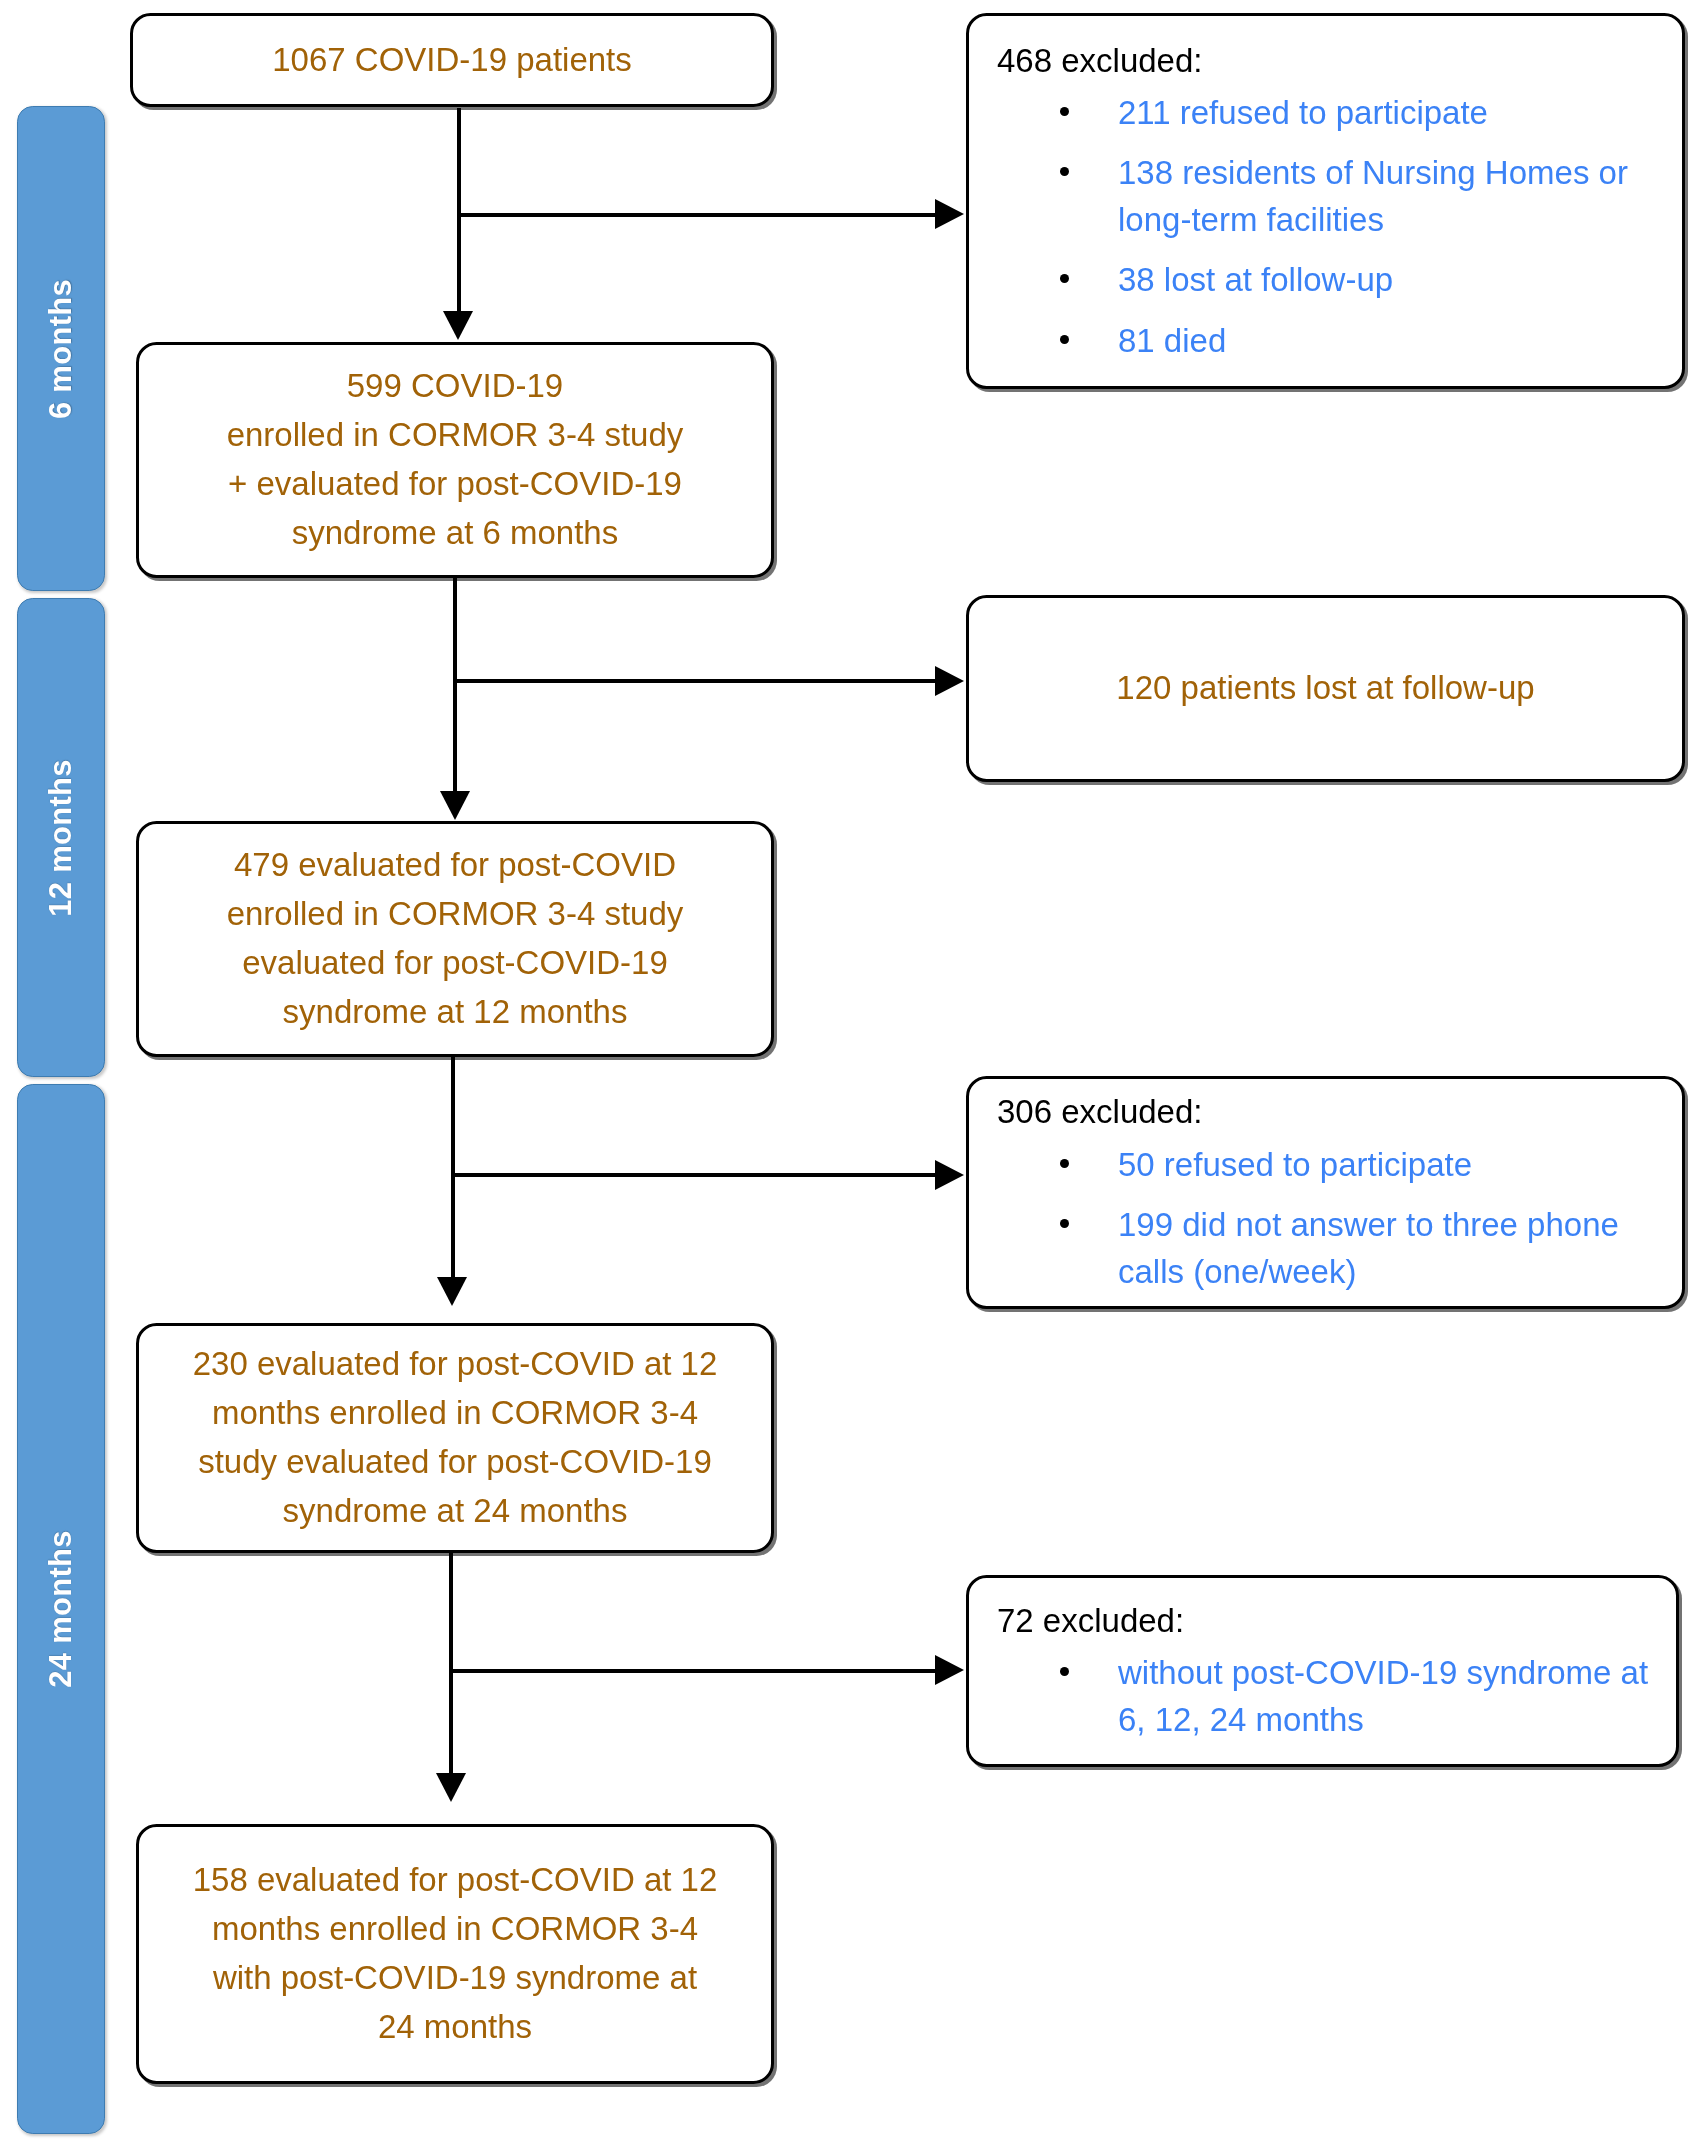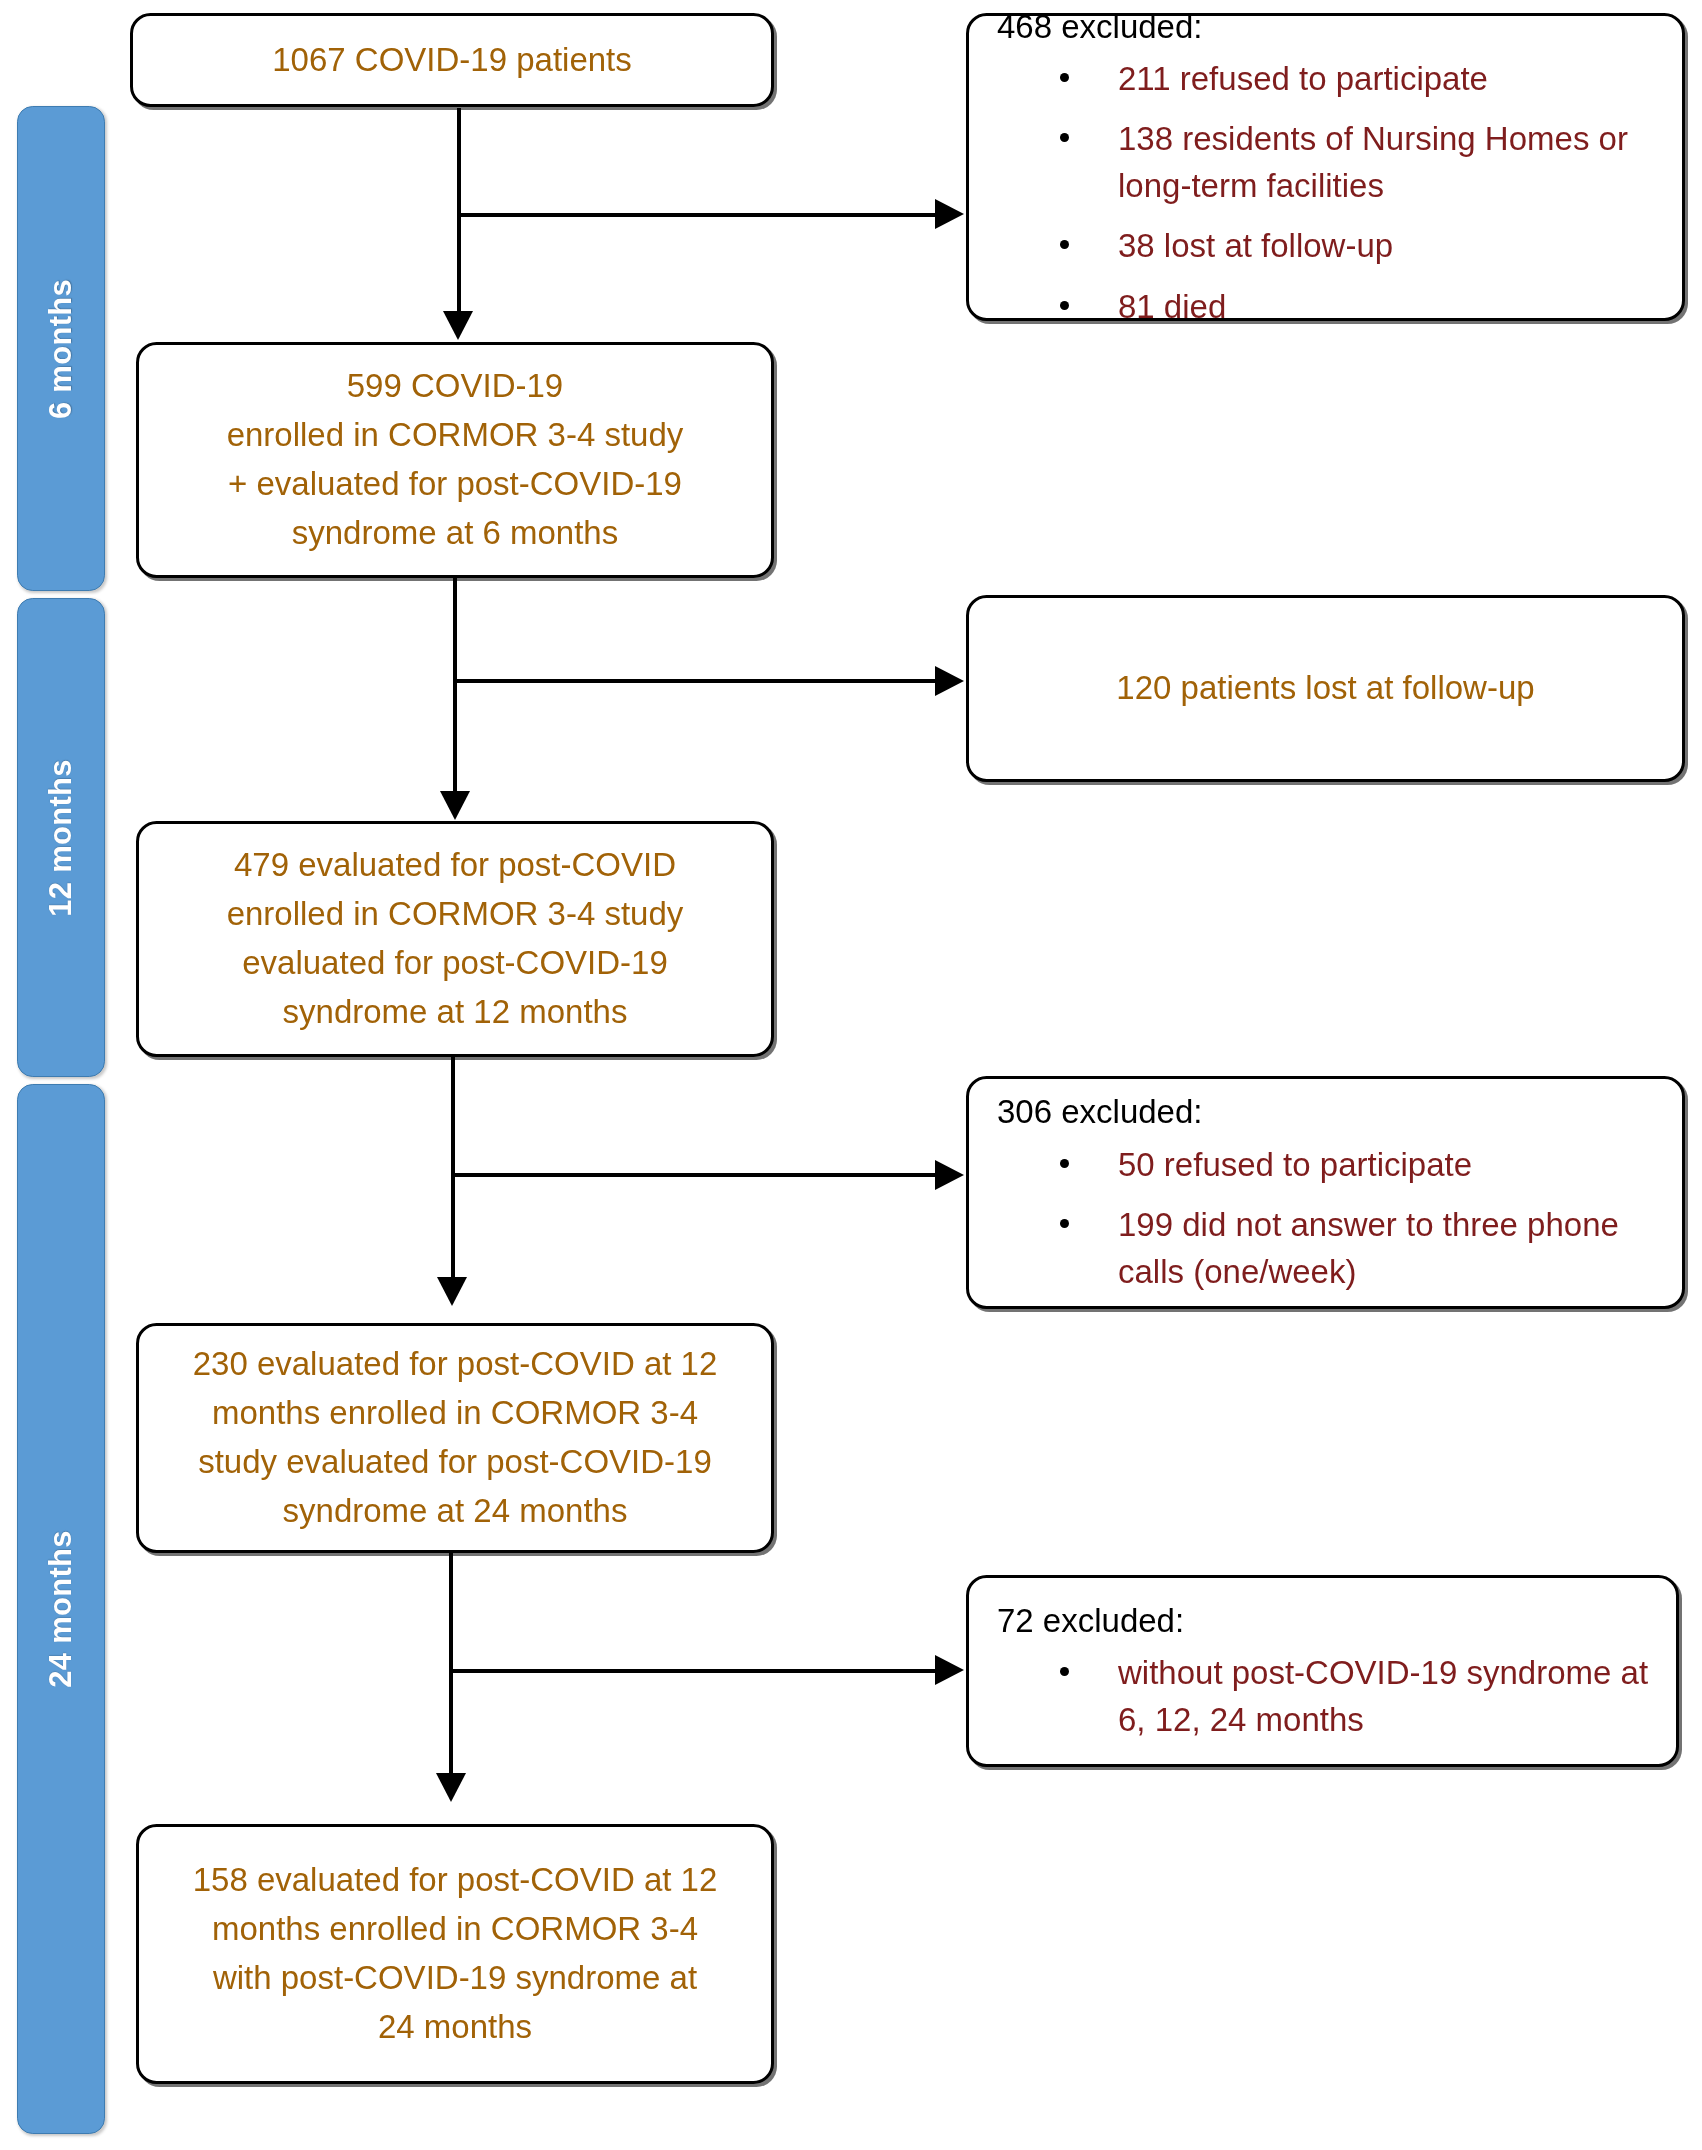--- a/index.html
+++ b/index.html
@@ -72,21 +72,21 @@
   }
   ul.bullets {
     list-style: none;
     margin: 0;
     padding: 0 18px 0 91px;
   }
   ul.bullets li {
     position: relative;
     font-size: 33px;
     line-height: 1.42;
-    color: #7f1d1d;
+    color: #3b82f6;
     margin: 0 0 13.3px 0;
     padding-left: 58px;
   }
   ul.bullets li:last-child { margin-bottom: 0; }
   ul.bullets li .dot {
     position: absolute;
     left: 0;
     top: 17px;
     width: 9px;
     height: 9px;
@@ -136,21 +136,21 @@
   </div>
 
   <div class="rail" style="left:17px; top:1084px; width:86px; height:1048px;">
     <span class="rail-label">24 months</span>
   </div>
 
   <div class="node node-center" style="left:130px; top:13.3px; width:644px; height:94px;">
     <div class="node-text">1067 COVID-19 patients</div>
   </div>
 
-  <div class="node" style="left:966px; top:13.3px; width:719px; height:308px;">
+  <div class="node" style="left:966px; top:13.3px; width:719px; height:376px;">
     <div class="node-head">468 excluded:</div>
     <ul class="bullets">
       <li><span class="dot"></span><span>211 refused to participate</span></li>
       <li><span class="dot"></span><span>138 residents of Nursing Homes or long-term facilities</span></li>
       <li><span class="dot"></span><span>38 lost at follow-up</span></li>
       <li><span class="dot"></span><span>81 died</span></li>
     </ul>
   </div>
 
   <div class="vline" style="left:457px; top:108px; height:219px;"></div>

